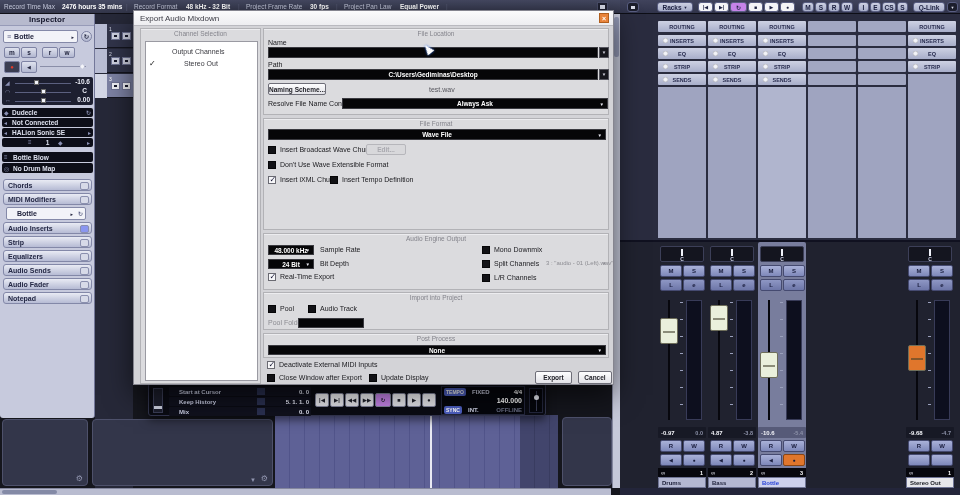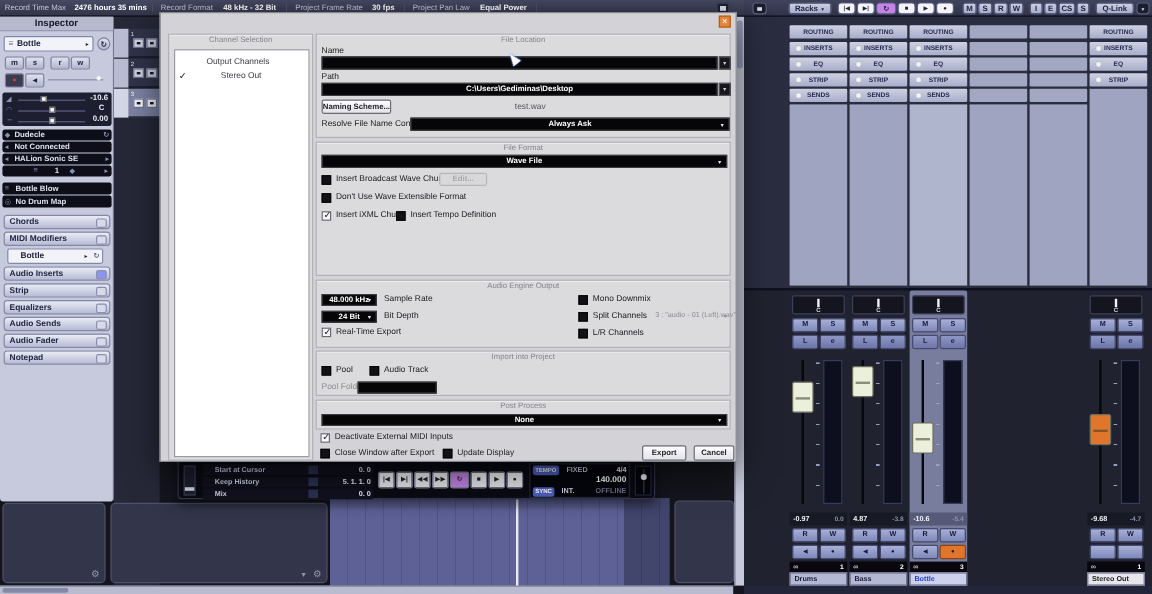--- a/index.html
+++ b/index.html
@@ -693,20 +693,23 @@
     <div class="numrow" style="top:226px">
         <span class="st">∞</span>
         <span class="n">1</span>
       </div>
     <div class="namerow out" style="top:235px">
         <span>Stereo Out</span>
       </div>
   </div>
 
   <div class="a dlg" style="left:133px;top:10px;width:481px;height:375px">
+    <div class="a dlg-title" style="left:0;top:0;width:479px;height:15px">
+      <span>Export Audio Mixdown</span>
+    </div>
     <div class="closebtn" style="left:465px;top:2px;width:10px;height:10px">
         <span>×</span>
       </div>
 
     <div class="grp" style="left:6px;top:17px;width:121px;height:356px">
       <div class="grptitle">Channel Selection</div>
       <div class="white" style="left:4px;top:12px;width:113px;height:340px">
         <span class="tx" style="left:26px;top:6px;color:#3a3a40">Output Channels</span>
         <span class="tx checked" style="left:3px;top:17px;font-size:8px;color:#111">✓</span>
         <span class="tx" style="left:38px;top:18px;color:#3a3a40">Stereo Out</span>

